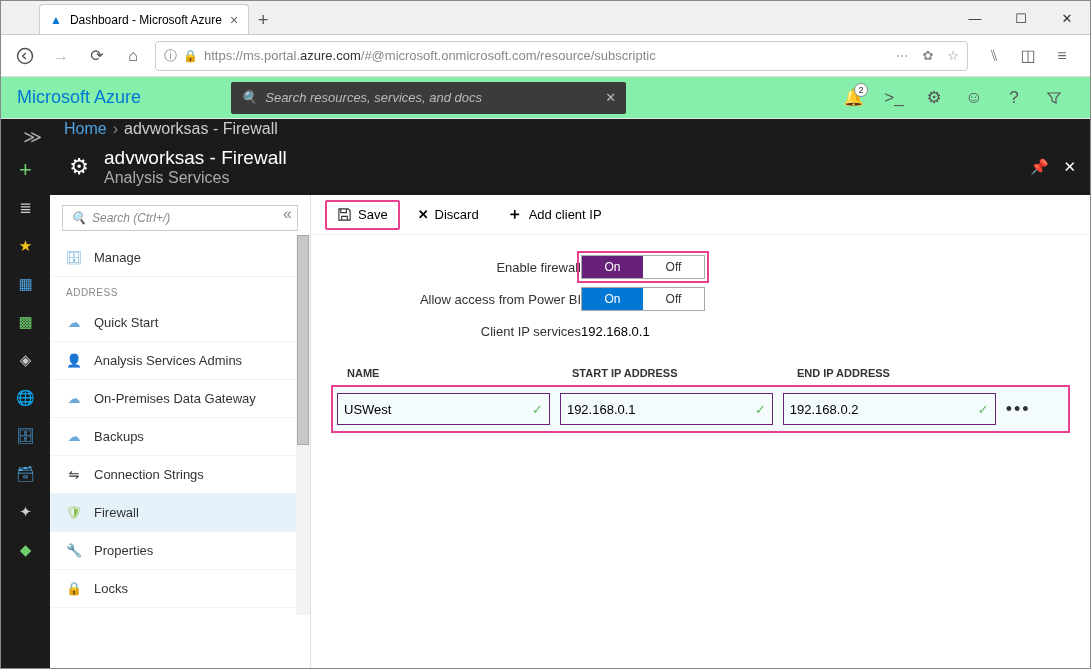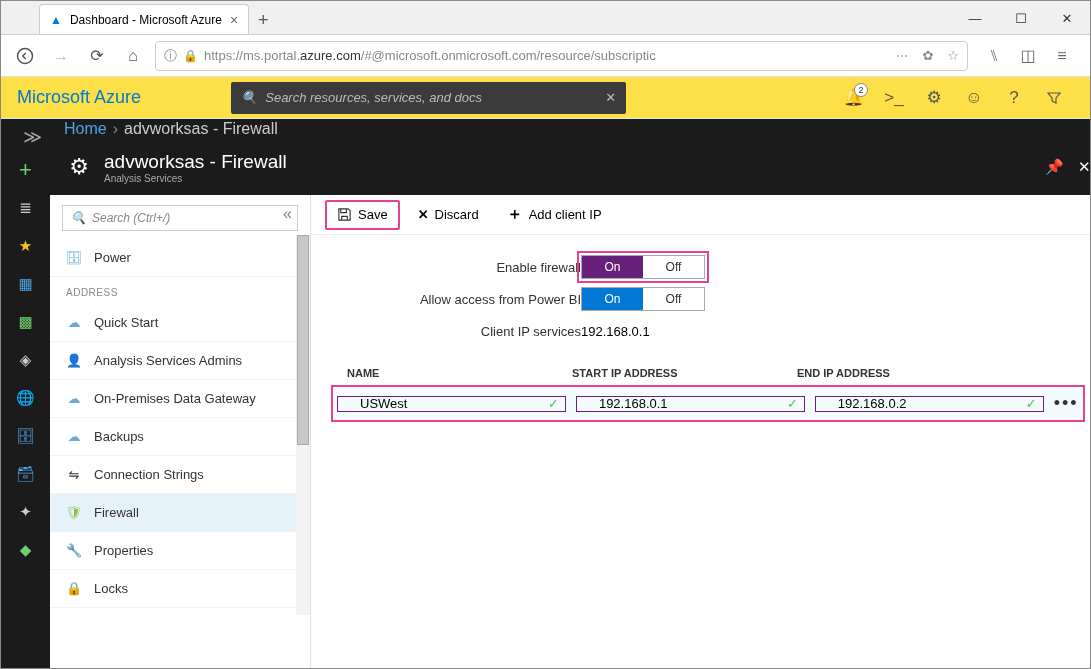--- a/index.html
+++ b/index.html
@@ -16,21 +16,21 @@
 .browser-toolbar { height: 42px; display: flex; align-items: center; padding: 0 10px; gap: 8px; border-bottom: 1px solid #ddd; }
 .nav-btn { width: 28px; height: 28px; border-radius: 4px; display: flex; align-items: center; justify-content: center; color: #555; font-size: 16px; cursor: pointer; }
 .url-bar { flex: 1; height: 30px; border: 1px solid #ccc; border-radius: 4px; display: flex; align-items: center; padding: 0 8px; gap: 6px; font-size: 13px; color: #888; }
 .url-bar .lock { color: #5cb85c; font-size: 12px; }
 .url-bar .highlight { color: #333; }
 .url-bar .rest { color: #888; }
 .tb-right { display: flex; gap: 10px; align-items: center; padding: 0 6px; }
 .tb-icon { width: 24px; height: 24px; display: flex; align-items: center; justify-content: center; color: #666; cursor: pointer; }
 
 
-.azure-top { height: 42px; background: #fde047; display: flex; align-items: center; padding: 0 16px; gap: 20px; border-bottom: 1px solid #e5e5e5; position: relative; }
+.azure-top { height: 42px; background: #86efac; display: flex; align-items: center; padding: 0 16px; gap: 20px; border-bottom: 1px solid #e5e5e5; position: relative; }
 .azure-brand { font-size: 18px; color: #0078d4; font-weight: 400; }
 .azure-search { width: 395px; height: 32px; background: #3b3b3b; border-radius: 2px; display: flex; align-items: center; padding: 0 10px; color: #bbb; gap: 8px; font-size: 13px; font-style: italic; margin-left: 70px; }
 .azure-search .close { margin-left: auto; font-style: normal; cursor: pointer; }
 .azure-top-icons { margin-left: auto; display: flex; gap: 0; }
 .top-icon { width: 40px; height: 42px; display: flex; align-items: center; justify-content: center; color: #555; font-size: 17px; cursor: pointer; position: relative; }
 .badge { position: absolute; top: 6px; right: 6px; width: 14px; height: 14px; border-radius: 50%; background: #fff; color: #333; font-size: 9px; display: flex; align-items: center; justify-content: center; border: 1px solid #888; }
 
 
 .app { display: flex; height: calc(669px - 34px - 42px - 42px - 2px); background: #1b1b1b; }
 
@@ -40,21 +40,21 @@
 
 .work-area { flex: 1; background: #1b1b1b; display: flex; flex-direction: column; }
 
 .breadcrumb { height: 20px; background: #1b1b1b; display: flex; align-items: center; padding: 0 14px; font-size: 16px; color: #ccc; gap: 6px; }
 .breadcrumb a { color: #4fa3e0; text-decoration: none; cursor: pointer; }
 .breadcrumb .sep { color: #888; }
 
 .blade-header { height: 56px; background: #1b1b1b; display: flex; align-items: center; padding: 0 14px; color: #fff; }
 .blade-header .gear { width: 30px; height: 30px; display: flex; align-items: center; justify-content: center; font-size: 22px; margin-right: 10px; }
 .blade-title { font-size: 19px; font-weight: 300; }
-.blade-sub { font-size: 10px; color: #aaa; }
+.blade-sub { font-size: 16px; color: #aaa; }
 .blade-actions { margin-left: auto; display: flex; gap: 14px; }
 .blade-act { color: #fff; font-size: 15px; cursor: pointer; }
 
 .blade-body { flex: 1; background: #fff; display: flex; overflow: hidden; }
 
 .sidebar { width: 261px; background: #fff; border-right: 1px solid #e0e0e0; display: flex; flex-direction: column; position: relative; }
 .sidebar-search { margin: 10px 12px 8px; height: 26px; border: 1px solid #ccc; display: flex; align-items: center; padding: 0 8px; gap: 6px; color: #888; font-size: 12px; font-style: italic; }
 .sidebar-scroll { flex: 1; overflow-y: auto; padding-right: 4px; }
 .side-section { padding: 10px 16px 6px; font-size: 10px; color: #888; letter-spacing: 0.5px; }
 .side-item { height: 38px; display: flex; align-items: center; padding: 0 16px; gap: 12px; font-size: 13px; color: #333; cursor: pointer; border-bottom: 1px solid #f2f2f2; }
@@ -78,21 +78,21 @@
 .toggle .on.active { background: #68217a; color: #fff; }
 .toggle .on.blue { background: #0078d4; color: #fff; }
 .toggle .off { background: #fff; color: #333; }
 
 .grid-wrap { padding: 0 20px; }
 .grid-head { display: flex; font-size: 11px; font-weight: 700; color: #333; padding: 10px 0 6px 16px; }
 .col-name { width: 225px; }
 .col-start { width: 225px; }
 .col-end { width: 225px; }
 .grid-row-wrap { border: 2px solid #e83f8e; padding: 6px 4px; display: flex; align-items: center; gap: 10px; background: #f4fbfd; }
-.cell { flex: 0 0 210px; height: 16px; border: 1px solid #68217a; display: flex; align-items: center; padding-left: 16px; }
+.cell { flex: 0 0 210px; height: 32px; border: 1px solid #68217a; display: flex; align-items: center; }
 .cell input { flex: 1; border: none; outline: none; padding: 0 6px; font-size: 13px; background: transparent; }
 .cell .chk { color: #5cb85c; padding: 0 6px; font-size: 13px; }
 .row-more { font-size: 18px; letter-spacing: 2px; cursor: pointer; color: #333; }
 </style>
 </head>
 <body>
 
 <div class="browser-tabs">
   <div class="tab">
     <span style="color:#0078d4;">▲</span>
@@ -192,21 +192,21 @@
 
     <div class="blade-body">
       <div class="sidebar">
         <div class="sidebar-search">
           <span>🔍</span>
           <span>Search (Ctrl+/)</span>
         </div>
         <div class="sidebar-scroll">
           <div class="side-item">
               <span class="icn">🗄</span>
-              <span>Power</span>
+              <span>Manage</span>
             </div>
           <div class="side-section">ADDRESS</div>
           <div class="side-item">
               <span class="icn">☁</span>
               <span>Quick Start</span>
             </div>
           <div class="side-item">
               <span class="icn">👤</span>
               <span>Analysis Services Admins</span>
             </div>

